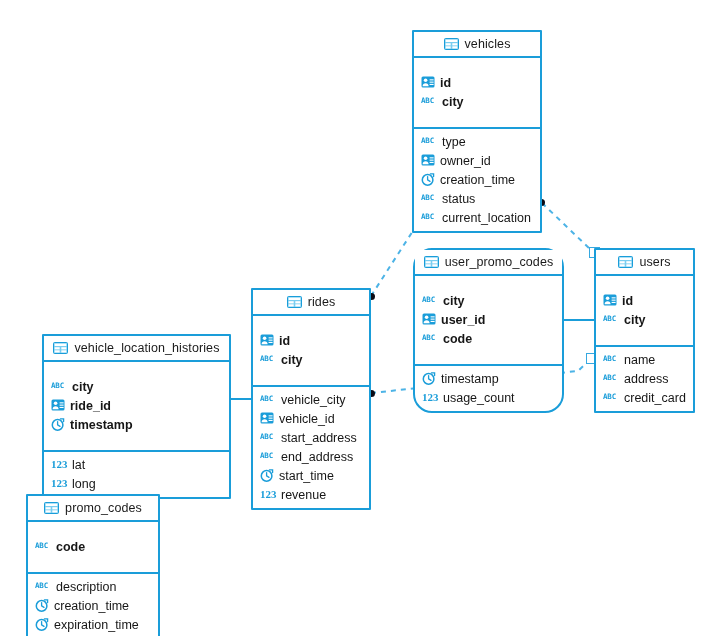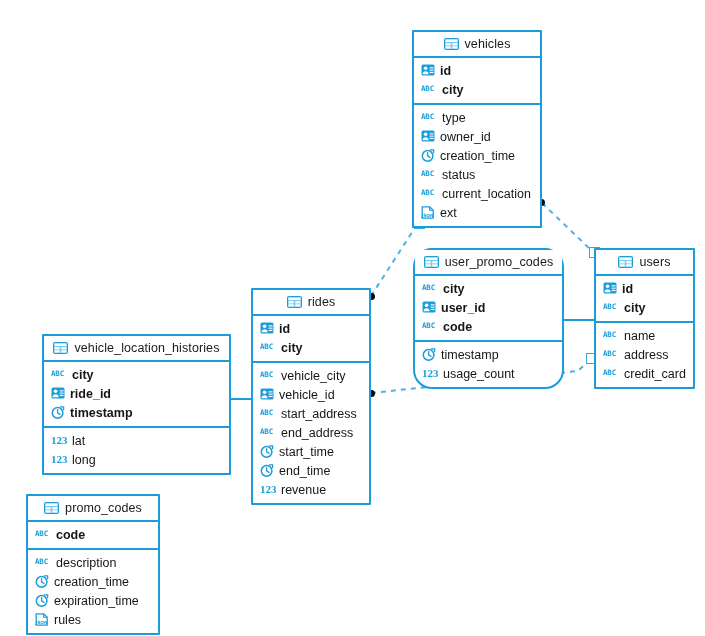--- a/index.html
+++ b/index.html
@@ -31,20 +31,21 @@
   }
   .ent-title{
     font-size:12.5px;
     color:#1a1a1a;
     white-space:nowrap;
     letter-spacing:0.1px;
   }
   .ent-section{
     box-sizing:border-box;
     padding:3px 0 4px 0;
+    margin-top:12px;
   }
   .ent-section + .ent-section{border-top:2px solid #1a9dd9;}
   .field{
     display:flex;align-items:center;gap:5px;
     height:19px;
     padding:0 6px 0 7px;
     white-space:nowrap;
   }
   .fname{font-size:12.5px;color:#161616;}
   .pk .fname{font-weight:bold;}
@@ -183,323 +184,303 @@
           <span class="fname">creation_time</span>
         </div>
         <div class="field">
           <span class="ico abc-ico">ABC</span>
           <span class="fname">status</span>
         </div>
         <div class="field">
           <span class="ico abc-ico">ABC</span>
           <span class="fname">current_location</span>
         </div>
+      </div>
+    </div>
+    <div class="entity" style="left: 413px; top: 248px; width: 151px; border-radius: 19px;">
+      <div class="ent-header">
+        <span class="ico tbl-ico">
+          <svg width="15" height="12" viewBox="0 0 15 12">
+            <rect x="0.5" y="0.5" width="14" height="11" rx="1" fill="#79cdf0" stroke="#1a9dd9" stroke-width="1"></rect>
+            <rect x="1.6" y="1.6" width="11.8" height="2.4" fill="#ffffff"></rect>
+            <rect x="1.6" y="5.2" width="5.1" height="2.2" fill="#ffffff"></rect>
+            <rect x="8.3" y="5.2" width="5.1" height="2.2" fill="#ffffff"></rect>
+            <rect x="1.6" y="8.3" width="5.1" height="2.2" fill="#ffffff"></rect>
+            <rect x="8.3" y="8.3" width="5.1" height="2.2" fill="#ffffff"></rect>
+          </svg>
+        </span>
+        <span class="ent-title">user_promo_codes</span>
+      </div>
+      <div class="ent-section">
+        <div class="field pk">
+          <span class="ico abc-ico">ABC</span>
+          <span class="fname">city</span>
+        </div>
+        <div class="field pk">
+          <span class="ico idcard-ico">
+            <svg width="14" height="12" viewBox="0 0 14 12">
+              <rect x="0.5" y="0.5" width="13" height="11" rx="1.5" fill="#1a9dd9"></rect>
+              <circle cx="4.6" cy="4.3" r="1.8" fill="#ffffff"></circle>
+              <path d="M1.6 10.2c0-1.8 1.3-2.9 3-2.9s3 1.1 3 2.9z" fill="#ffffff"></path>
+              <rect x="8.6" y="3.3" width="4" height="1.1" fill="#ffffff"></rect>
+              <rect x="8.6" y="5.6" width="4" height="1.1" fill="#ffffff"></rect>
+              <rect x="8.6" y="7.9" width="4" height="1.1" fill="#ffffff"></rect>
+            </svg>
+          </span>
+          <span class="fname">user_id</span>
+        </div>
+        <div class="field pk">
+          <span class="ico abc-ico">ABC</span>
+          <span class="fname">code</span>
+        </div>
+      </div>
+      <div class="ent-section">
+        <div class="field">
+          <span class="ico clock-ico">
+            <svg width="14" height="13" viewBox="0 0 14 13">
+              <circle cx="6.6" cy="6.9" r="5.3" fill="#ffffff" stroke="#1a9dd9" stroke-width="1.5"></circle>
+              <path d="M6.6 3.6 L6.6 6.9 L9.0 8.4" stroke="#1a9dd9" stroke-width="1.3" fill="none" stroke-linecap="round"></path>
+              <path d="M9.4 0.9 L12.6 0.9 L12.6 3.6" stroke="#1a9dd9" stroke-width="1.3" fill="none" stroke-linecap="round"></path>
+            </svg>
+          </span>
+          <span class="fname">timestamp</span>
+        </div>
+        <div class="field">
+          <span class="ico num-ico">123</span>
+          <span class="fname">usage_count</span>
+        </div>
+      </div>
+    </div>
+    <div class="entity" style="left: 594px; top: 248px; width: 101px;">
+      <div class="ent-header">
+        <span class="ico tbl-ico">
+          <svg width="15" height="12" viewBox="0 0 15 12">
+            <rect x="0.5" y="0.5" width="14" height="11" rx="1" fill="#79cdf0" stroke="#1a9dd9" stroke-width="1"></rect>
+            <rect x="1.6" y="1.6" width="11.8" height="2.4" fill="#ffffff"></rect>
+            <rect x="1.6" y="5.2" width="5.1" height="2.2" fill="#ffffff"></rect>
+            <rect x="8.3" y="5.2" width="5.1" height="2.2" fill="#ffffff"></rect>
+            <rect x="1.6" y="8.3" width="5.1" height="2.2" fill="#ffffff"></rect>
+            <rect x="8.3" y="8.3" width="5.1" height="2.2" fill="#ffffff"></rect>
+          </svg>
+        </span>
+        <span class="ent-title">users</span>
+      </div>
+      <div class="ent-section">
+        <div class="field pk">
+          <span class="ico idcard-ico">
+            <svg width="14" height="12" viewBox="0 0 14 12">
+              <rect x="0.5" y="0.5" width="13" height="11" rx="1.5" fill="#1a9dd9"></rect>
+              <circle cx="4.6" cy="4.3" r="1.8" fill="#ffffff"></circle>
+              <path d="M1.6 10.2c0-1.8 1.3-2.9 3-2.9s3 1.1 3 2.9z" fill="#ffffff"></path>
+              <rect x="8.6" y="3.3" width="4" height="1.1" fill="#ffffff"></rect>
+              <rect x="8.6" y="5.6" width="4" height="1.1" fill="#ffffff"></rect>
+              <rect x="8.6" y="7.9" width="4" height="1.1" fill="#ffffff"></rect>
+            </svg>
+          </span>
+          <span class="fname">id</span>
+        </div>
+        <div class="field pk">
+          <span class="ico abc-ico">ABC</span>
+          <span class="fname">city</span>
+        </div>
+      </div>
+      <div class="ent-section">
+        <div class="field">
+          <span class="ico abc-ico">ABC</span>
+          <span class="fname">name</span>
+        </div>
+        <div class="field">
+          <span class="ico abc-ico">ABC</span>
+          <span class="fname">address</span>
+        </div>
+        <div class="field">
+          <span class="ico abc-ico">ABC</span>
+          <span class="fname">credit_card</span>
+        </div>
+      </div>
+    </div>
+    <div class="entity" style="left: 251px; top: 288px; width: 120px;">
+      <div class="ent-header">
+        <span class="ico tbl-ico">
+          <svg width="15" height="12" viewBox="0 0 15 12">
+            <rect x="0.5" y="0.5" width="14" height="11" rx="1" fill="#79cdf0" stroke="#1a9dd9" stroke-width="1"></rect>
+            <rect x="1.6" y="1.6" width="11.8" height="2.4" fill="#ffffff"></rect>
+            <rect x="1.6" y="5.2" width="5.1" height="2.2" fill="#ffffff"></rect>
+            <rect x="8.3" y="5.2" width="5.1" height="2.2" fill="#ffffff"></rect>
+            <rect x="1.6" y="8.3" width="5.1" height="2.2" fill="#ffffff"></rect>
+            <rect x="8.3" y="8.3" width="5.1" height="2.2" fill="#ffffff"></rect>
+          </svg>
+        </span>
+        <span class="ent-title">rides</span>
+      </div>
+      <div class="ent-section">
+        <div class="field pk">
+          <span class="ico idcard-ico">
+            <svg width="14" height="12" viewBox="0 0 14 12">
+              <rect x="0.5" y="0.5" width="13" height="11" rx="1.5" fill="#1a9dd9"></rect>
+              <circle cx="4.6" cy="4.3" r="1.8" fill="#ffffff"></circle>
+              <path d="M1.6 10.2c0-1.8 1.3-2.9 3-2.9s3 1.1 3 2.9z" fill="#ffffff"></path>
+              <rect x="8.6" y="3.3" width="4" height="1.1" fill="#ffffff"></rect>
+              <rect x="8.6" y="5.6" width="4" height="1.1" fill="#ffffff"></rect>
+              <rect x="8.6" y="7.9" width="4" height="1.1" fill="#ffffff"></rect>
+            </svg>
+          </span>
+          <span class="fname">id</span>
+        </div>
+        <div class="field pk">
+          <span class="ico abc-ico">ABC</span>
+          <span class="fname">city</span>
+        </div>
+      </div>
+      <div class="ent-section">
+        <div class="field">
+          <span class="ico abc-ico">ABC</span>
+          <span class="fname">vehicle_city</span>
+        </div>
+        <div class="field">
+          <span class="ico idcard-ico">
+            <svg width="14" height="12" viewBox="0 0 14 12">
+              <rect x="0.5" y="0.5" width="13" height="11" rx="1.5" fill="#1a9dd9"></rect>
+              <circle cx="4.6" cy="4.3" r="1.8" fill="#ffffff"></circle>
+              <path d="M1.6 10.2c0-1.8 1.3-2.9 3-2.9s3 1.1 3 2.9z" fill="#ffffff"></path>
+              <rect x="8.6" y="3.3" width="4" height="1.1" fill="#ffffff"></rect>
+              <rect x="8.6" y="5.6" width="4" height="1.1" fill="#ffffff"></rect>
+              <rect x="8.6" y="7.9" width="4" height="1.1" fill="#ffffff"></rect>
+            </svg>
+          </span>
+          <span class="fname">vehicle_id</span>
+        </div>
+        <div class="field">
+          <span class="ico abc-ico">ABC</span>
+          <span class="fname">start_address</span>
+        </div>
+        <div class="field">
+          <span class="ico abc-ico">ABC</span>
+          <span class="fname">end_address</span>
+        </div>
+        <div class="field">
+          <span class="ico clock-ico">
+            <svg width="14" height="13" viewBox="0 0 14 13">
+              <circle cx="6.6" cy="6.9" r="5.3" fill="#ffffff" stroke="#1a9dd9" stroke-width="1.5"></circle>
+              <path d="M6.6 3.6 L6.6 6.9 L9.0 8.4" stroke="#1a9dd9" stroke-width="1.3" fill="none" stroke-linecap="round"></path>
+              <path d="M9.4 0.9 L12.6 0.9 L12.6 3.6" stroke="#1a9dd9" stroke-width="1.3" fill="none" stroke-linecap="round"></path>
+            </svg>
+          </span>
+          <span class="fname">start_time</span>
+        </div>
+        <div class="field">
+          <span class="ico num-ico">123</span>
+          <span class="fname">revenue</span>
+        </div>
+      </div>
+    </div>
+    <div class="entity" style="left: 42px; top: 334px; width: 189px;">
+      <div class="ent-header">
+        <span class="ico tbl-ico">
+          <svg width="15" height="12" viewBox="0 0 15 12">
+            <rect x="0.5" y="0.5" width="14" height="11" rx="1" fill="#79cdf0" stroke="#1a9dd9" stroke-width="1"></rect>
+            <rect x="1.6" y="1.6" width="11.8" height="2.4" fill="#ffffff"></rect>
+            <rect x="1.6" y="5.2" width="5.1" height="2.2" fill="#ffffff"></rect>
+            <rect x="8.3" y="5.2" width="5.1" height="2.2" fill="#ffffff"></rect>
+            <rect x="1.6" y="8.3" width="5.1" height="2.2" fill="#ffffff"></rect>
+            <rect x="8.3" y="8.3" width="5.1" height="2.2" fill="#ffffff"></rect>
+          </svg>
+        </span>
+        <span class="ent-title">vehicle_location_histories</span>
+      </div>
+      <div class="ent-section">
+        <div class="field pk">
+          <span class="ico abc-ico">ABC</span>
+          <span class="fname">city</span>
+        </div>
+        <div class="field pk">
+          <span class="ico idcard-ico">
+            <svg width="14" height="12" viewBox="0 0 14 12">
+              <rect x="0.5" y="0.5" width="13" height="11" rx="1.5" fill="#1a9dd9"></rect>
+              <circle cx="4.6" cy="4.3" r="1.8" fill="#ffffff"></circle>
+              <path d="M1.6 10.2c0-1.8 1.3-2.9 3-2.9s3 1.1 3 2.9z" fill="#ffffff"></path>
+              <rect x="8.6" y="3.3" width="4" height="1.1" fill="#ffffff"></rect>
+              <rect x="8.6" y="5.6" width="4" height="1.1" fill="#ffffff"></rect>
+              <rect x="8.6" y="7.9" width="4" height="1.1" fill="#ffffff"></rect>
+            </svg>
+          </span>
+          <span class="fname">ride_id</span>
+        </div>
+        <div class="field pk">
+          <span class="ico clock-ico">
+            <svg width="14" height="13" viewBox="0 0 14 13">
+              <circle cx="6.6" cy="6.9" r="5.3" fill="#ffffff" stroke="#1a9dd9" stroke-width="1.5"></circle>
+              <path d="M6.6 3.6 L6.6 6.9 L9.0 8.4" stroke="#1a9dd9" stroke-width="1.3" fill="none" stroke-linecap="round"></path>
+              <path d="M9.4 0.9 L12.6 0.9 L12.6 3.6" stroke="#1a9dd9" stroke-width="1.3" fill="none" stroke-linecap="round"></path>
+            </svg>
+          </span>
+          <span class="fname">timestamp</span>
+        </div>
+      </div>
+      <div class="ent-section">
+        <div class="field">
+          <span class="ico num-ico">123</span>
+          <span class="fname">lat</span>
+        </div>
+        <div class="field">
+          <span class="ico num-ico">123</span>
+          <span class="fname">long</span>
+        </div>
+      </div>
+    </div>
+    <div class="entity" style="left: 26px; top: 494px; width: 134px;">
+      <div class="ent-header">
+        <span class="ico tbl-ico">
+          <svg width="15" height="12" viewBox="0 0 15 12">
+            <rect x="0.5" y="0.5" width="14" height="11" rx="1" fill="#79cdf0" stroke="#1a9dd9" stroke-width="1"></rect>
+            <rect x="1.6" y="1.6" width="11.8" height="2.4" fill="#ffffff"></rect>
+            <rect x="1.6" y="5.2" width="5.1" height="2.2" fill="#ffffff"></rect>
+            <rect x="8.3" y="5.2" width="5.1" height="2.2" fill="#ffffff"></rect>
+            <rect x="1.6" y="8.3" width="5.1" height="2.2" fill="#ffffff"></rect>
+            <rect x="8.3" y="8.3" width="5.1" height="2.2" fill="#ffffff"></rect>
+          </svg>
+        </span>
+        <span class="ent-title">promo_codes</span>
+      </div>
+      <div class="ent-section">
+        <div class="field pk">
+          <span class="ico abc-ico">ABC</span>
+          <span class="fname">code</span>
+        </div>
+      </div>
+      <div class="ent-section">
+        <div class="field">
+          <span class="ico abc-ico">ABC</span>
+          <span class="fname">description</span>
+        </div>
+        <div class="field">
+          <span class="ico clock-ico">
+            <svg width="14" height="13" viewBox="0 0 14 13">
+              <circle cx="6.6" cy="6.9" r="5.3" fill="#ffffff" stroke="#1a9dd9" stroke-width="1.5"></circle>
+              <path d="M6.6 3.6 L6.6 6.9 L9.0 8.4" stroke="#1a9dd9" stroke-width="1.3" fill="none" stroke-linecap="round"></path>
+              <path d="M9.4 0.9 L12.6 0.9 L12.6 3.6" stroke="#1a9dd9" stroke-width="1.3" fill="none" stroke-linecap="round"></path>
+            </svg>
+          </span>
+          <span class="fname">creation_time</span>
+        </div>
+        <div class="field">
+          <span class="ico clock-ico">
+            <svg width="14" height="13" viewBox="0 0 14 13">
+              <circle cx="6.6" cy="6.9" r="5.3" fill="#ffffff" stroke="#1a9dd9" stroke-width="1.5"></circle>
+              <path d="M6.6 3.6 L6.6 6.9 L9.0 8.4" stroke="#1a9dd9" stroke-width="1.3" fill="none" stroke-linecap="round"></path>
+              <path d="M9.4 0.9 L12.6 0.9 L12.6 3.6" stroke="#1a9dd9" stroke-width="1.3" fill="none" stroke-linecap="round"></path>
+            </svg>
+          </span>
+          <span class="fname">expiration_time</span>
+        </div>
         <div class="field">
           <span class="ico json-ico">
             <svg width="14" height="13" viewBox="0 0 14 13">
               <path d="M1.2 0.8 H8.6 L12.2 4.2 V12.2 H1.2 Z" fill="#ffffff" stroke="#1a9dd9" stroke-width="1.3" stroke-linejoin="round"></path>
               <path d="M8.6 0.8 V4.2 H12.2" fill="none" stroke="#1a9dd9" stroke-width="1.1"></path>
               <text x="6.6" y="11.1" font-family="DejaVu Sans, sans-serif" font-size="4.3" font-weight="bold" fill="#1a9dd9" text-anchor="middle">JSON</text>
             </svg>
           </span>
-          <span class="fname">ext</span>
-        </div>
-      </div>
-    </div>
-    <div class="entity" style="left: 413px; top: 248px; width: 151px; border-radius: 19px;">
-      <div class="ent-header">
-        <span class="ico tbl-ico">
-          <svg width="15" height="12" viewBox="0 0 15 12">
-            <rect x="0.5" y="0.5" width="14" height="11" rx="1" fill="#79cdf0" stroke="#1a9dd9" stroke-width="1"></rect>
-            <rect x="1.6" y="1.6" width="11.8" height="2.4" fill="#ffffff"></rect>
-            <rect x="1.6" y="5.2" width="5.1" height="2.2" fill="#ffffff"></rect>
-            <rect x="8.3" y="5.2" width="5.1" height="2.2" fill="#ffffff"></rect>
-            <rect x="1.6" y="8.3" width="5.1" height="2.2" fill="#ffffff"></rect>
-            <rect x="8.3" y="8.3" width="5.1" height="2.2" fill="#ffffff"></rect>
-          </svg>
-        </span>
-        <span class="ent-title">user_promo_codes</span>
-      </div>
-      <div class="ent-section">
-        <div class="field pk">
-          <span class="ico abc-ico">ABC</span>
-          <span class="fname">city</span>
-        </div>
-        <div class="field pk">
-          <span class="ico idcard-ico">
-            <svg width="14" height="12" viewBox="0 0 14 12">
-              <rect x="0.5" y="0.5" width="13" height="11" rx="1.5" fill="#1a9dd9"></rect>
-              <circle cx="4.6" cy="4.3" r="1.8" fill="#ffffff"></circle>
-              <path d="M1.6 10.2c0-1.8 1.3-2.9 3-2.9s3 1.1 3 2.9z" fill="#ffffff"></path>
-              <rect x="8.6" y="3.3" width="4" height="1.1" fill="#ffffff"></rect>
-              <rect x="8.6" y="5.6" width="4" height="1.1" fill="#ffffff"></rect>
-              <rect x="8.6" y="7.9" width="4" height="1.1" fill="#ffffff"></rect>
-            </svg>
-          </span>
-          <span class="fname">user_id</span>
-        </div>
-        <div class="field pk">
-          <span class="ico abc-ico">ABC</span>
-          <span class="fname">code</span>
-        </div>
-      </div>
-      <div class="ent-section">
-        <div class="field">
-          <span class="ico clock-ico">
-            <svg width="14" height="13" viewBox="0 0 14 13">
-              <circle cx="6.6" cy="6.9" r="5.3" fill="#ffffff" stroke="#1a9dd9" stroke-width="1.5"></circle>
-              <path d="M6.6 3.6 L6.6 6.9 L9.0 8.4" stroke="#1a9dd9" stroke-width="1.3" fill="none" stroke-linecap="round"></path>
-              <path d="M9.4 0.9 L12.6 0.9 L12.6 3.6" stroke="#1a9dd9" stroke-width="1.3" fill="none" stroke-linecap="round"></path>
-            </svg>
-          </span>
-          <span class="fname">timestamp</span>
-        </div>
-        <div class="field">
-          <span class="ico num-ico">123</span>
-          <span class="fname">usage_count</span>
-        </div>
-      </div>
-    </div>
-    <div class="entity" style="left: 594px; top: 248px; width: 101px;">
-      <div class="ent-header">
-        <span class="ico tbl-ico">
-          <svg width="15" height="12" viewBox="0 0 15 12">
-            <rect x="0.5" y="0.5" width="14" height="11" rx="1" fill="#79cdf0" stroke="#1a9dd9" stroke-width="1"></rect>
-            <rect x="1.6" y="1.6" width="11.8" height="2.4" fill="#ffffff"></rect>
-            <rect x="1.6" y="5.2" width="5.1" height="2.2" fill="#ffffff"></rect>
-            <rect x="8.3" y="5.2" width="5.1" height="2.2" fill="#ffffff"></rect>
-            <rect x="1.6" y="8.3" width="5.1" height="2.2" fill="#ffffff"></rect>
-            <rect x="8.3" y="8.3" width="5.1" height="2.2" fill="#ffffff"></rect>
-          </svg>
-        </span>
-        <span class="ent-title">users</span>
-      </div>
-      <div class="ent-section">
-        <div class="field pk">
-          <span class="ico idcard-ico">
-            <svg width="14" height="12" viewBox="0 0 14 12">
-              <rect x="0.5" y="0.5" width="13" height="11" rx="1.5" fill="#1a9dd9"></rect>
-              <circle cx="4.6" cy="4.3" r="1.8" fill="#ffffff"></circle>
-              <path d="M1.6 10.2c0-1.8 1.3-2.9 3-2.9s3 1.1 3 2.9z" fill="#ffffff"></path>
-              <rect x="8.6" y="3.3" width="4" height="1.1" fill="#ffffff"></rect>
-              <rect x="8.6" y="5.6" width="4" height="1.1" fill="#ffffff"></rect>
-              <rect x="8.6" y="7.9" width="4" height="1.1" fill="#ffffff"></rect>
-            </svg>
-          </span>
-          <span class="fname">id</span>
-        </div>
-        <div class="field pk">
-          <span class="ico abc-ico">ABC</span>
-          <span class="fname">city</span>
-        </div>
-      </div>
-      <div class="ent-section">
-        <div class="field">
-          <span class="ico abc-ico">ABC</span>
-          <span class="fname">name</span>
-        </div>
-        <div class="field">
-          <span class="ico abc-ico">ABC</span>
-          <span class="fname">address</span>
-        </div>
-        <div class="field">
-          <span class="ico abc-ico">ABC</span>
-          <span class="fname">credit_card</span>
-        </div>
-      </div>
-    </div>
-    <div class="entity" style="left: 251px; top: 288px; width: 120px;">
-      <div class="ent-header">
-        <span class="ico tbl-ico">
-          <svg width="15" height="12" viewBox="0 0 15 12">
-            <rect x="0.5" y="0.5" width="14" height="11" rx="1" fill="#79cdf0" stroke="#1a9dd9" stroke-width="1"></rect>
-            <rect x="1.6" y="1.6" width="11.8" height="2.4" fill="#ffffff"></rect>
-            <rect x="1.6" y="5.2" width="5.1" height="2.2" fill="#ffffff"></rect>
-            <rect x="8.3" y="5.2" width="5.1" height="2.2" fill="#ffffff"></rect>
-            <rect x="1.6" y="8.3" width="5.1" height="2.2" fill="#ffffff"></rect>
-            <rect x="8.3" y="8.3" width="5.1" height="2.2" fill="#ffffff"></rect>
-          </svg>
-        </span>
-        <span class="ent-title">rides</span>
-      </div>
-      <div class="ent-section">
-        <div class="field pk">
-          <span class="ico idcard-ico">
-            <svg width="14" height="12" viewBox="0 0 14 12">
-              <rect x="0.5" y="0.5" width="13" height="11" rx="1.5" fill="#1a9dd9"></rect>
-              <circle cx="4.6" cy="4.3" r="1.8" fill="#ffffff"></circle>
-              <path d="M1.6 10.2c0-1.8 1.3-2.9 3-2.9s3 1.1 3 2.9z" fill="#ffffff"></path>
-              <rect x="8.6" y="3.3" width="4" height="1.1" fill="#ffffff"></rect>
-              <rect x="8.6" y="5.6" width="4" height="1.1" fill="#ffffff"></rect>
-              <rect x="8.6" y="7.9" width="4" height="1.1" fill="#ffffff"></rect>
-            </svg>
-          </span>
-          <span class="fname">id</span>
-        </div>
-        <div class="field pk">
-          <span class="ico abc-ico">ABC</span>
-          <span class="fname">city</span>
-        </div>
-      </div>
-      <div class="ent-section">
-        <div class="field">
-          <span class="ico abc-ico">ABC</span>
-          <span class="fname">vehicle_city</span>
-        </div>
-        <div class="field">
-          <span class="ico idcard-ico">
-            <svg width="14" height="12" viewBox="0 0 14 12">
-              <rect x="0.5" y="0.5" width="13" height="11" rx="1.5" fill="#1a9dd9"></rect>
-              <circle cx="4.6" cy="4.3" r="1.8" fill="#ffffff"></circle>
-              <path d="M1.6 10.2c0-1.8 1.3-2.9 3-2.9s3 1.1 3 2.9z" fill="#ffffff"></path>
-              <rect x="8.6" y="3.3" width="4" height="1.1" fill="#ffffff"></rect>
-              <rect x="8.6" y="5.6" width="4" height="1.1" fill="#ffffff"></rect>
-              <rect x="8.6" y="7.9" width="4" height="1.1" fill="#ffffff"></rect>
-            </svg>
-          </span>
-          <span class="fname">vehicle_id</span>
-        </div>
-        <div class="field">
-          <span class="ico abc-ico">ABC</span>
-          <span class="fname">start_address</span>
-        </div>
-        <div class="field">
-          <span class="ico abc-ico">ABC</span>
-          <span class="fname">end_address</span>
-        </div>
-        <div class="field">
-          <span class="ico clock-ico">
-            <svg width="14" height="13" viewBox="0 0 14 13">
-              <circle cx="6.6" cy="6.9" r="5.3" fill="#ffffff" stroke="#1a9dd9" stroke-width="1.5"></circle>
-              <path d="M6.6 3.6 L6.6 6.9 L9.0 8.4" stroke="#1a9dd9" stroke-width="1.3" fill="none" stroke-linecap="round"></path>
-              <path d="M9.4 0.9 L12.6 0.9 L12.6 3.6" stroke="#1a9dd9" stroke-width="1.3" fill="none" stroke-linecap="round"></path>
-            </svg>
-          </span>
-          <span class="fname">start_time</span>
-        </div>
-        <div class="field">
-          <span class="ico clock-ico">
-            <svg width="14" height="13" viewBox="0 0 14 13">
-              <circle cx="6.6" cy="6.9" r="5.3" fill="#ffffff" stroke="#1a9dd9" stroke-width="1.5"></circle>
-              <path d="M6.6 3.6 L6.6 6.9 L9.0 8.4" stroke="#1a9dd9" stroke-width="1.3" fill="none" stroke-linecap="round"></path>
-              <path d="M9.4 0.9 L12.6 0.9 L12.6 3.6" stroke="#1a9dd9" stroke-width="1.3" fill="none" stroke-linecap="round"></path>
-            </svg>
-          </span>
-          <span class="fname">end_time</span>
-        </div>
-        <div class="field">
-          <span class="ico num-ico">123</span>
-          <span class="fname">revenue</span>
-        </div>
-      </div>
-    </div>
-    <div class="entity" style="left: 42px; top: 334px; width: 189px;">
-      <div class="ent-header">
-        <span class="ico tbl-ico">
-          <svg width="15" height="12" viewBox="0 0 15 12">
-            <rect x="0.5" y="0.5" width="14" height="11" rx="1" fill="#79cdf0" stroke="#1a9dd9" stroke-width="1"></rect>
-            <rect x="1.6" y="1.6" width="11.8" height="2.4" fill="#ffffff"></rect>
-            <rect x="1.6" y="5.2" width="5.1" height="2.2" fill="#ffffff"></rect>
-            <rect x="8.3" y="5.2" width="5.1" height="2.2" fill="#ffffff"></rect>
-            <rect x="1.6" y="8.3" width="5.1" height="2.2" fill="#ffffff"></rect>
-            <rect x="8.3" y="8.3" width="5.1" height="2.2" fill="#ffffff"></rect>
-          </svg>
-        </span>
-        <span class="ent-title">vehicle_location_histories</span>
-      </div>
-      <div class="ent-section">
-        <div class="field pk">
-          <span class="ico abc-ico">ABC</span>
-          <span class="fname">city</span>
-        </div>
-        <div class="field pk">
-          <span class="ico idcard-ico">
-            <svg width="14" height="12" viewBox="0 0 14 12">
-              <rect x="0.5" y="0.5" width="13" height="11" rx="1.5" fill="#1a9dd9"></rect>
-              <circle cx="4.6" cy="4.3" r="1.8" fill="#ffffff"></circle>
-              <path d="M1.6 10.2c0-1.8 1.3-2.9 3-2.9s3 1.1 3 2.9z" fill="#ffffff"></path>
-              <rect x="8.6" y="3.3" width="4" height="1.1" fill="#ffffff"></rect>
-              <rect x="8.6" y="5.6" width="4" height="1.1" fill="#ffffff"></rect>
-              <rect x="8.6" y="7.9" width="4" height="1.1" fill="#ffffff"></rect>
-            </svg>
-          </span>
-          <span class="fname">ride_id</span>
-        </div>
-        <div class="field pk">
-          <span class="ico clock-ico">
-            <svg width="14" height="13" viewBox="0 0 14 13">
-              <circle cx="6.6" cy="6.9" r="5.3" fill="#ffffff" stroke="#1a9dd9" stroke-width="1.5"></circle>
-              <path d="M6.6 3.6 L6.6 6.9 L9.0 8.4" stroke="#1a9dd9" stroke-width="1.3" fill="none" stroke-linecap="round"></path>
-              <path d="M9.4 0.9 L12.6 0.9 L12.6 3.6" stroke="#1a9dd9" stroke-width="1.3" fill="none" stroke-linecap="round"></path>
-            </svg>
-          </span>
-          <span class="fname">timestamp</span>
-        </div>
-      </div>
-      <div class="ent-section">
-        <div class="field">
-          <span class="ico num-ico">123</span>
-          <span class="fname">lat</span>
-        </div>
-        <div class="field">
-          <span class="ico num-ico">123</span>
-          <span class="fname">long</span>
-        </div>
-      </div>
-    </div>
-    <div class="entity" style="left: 26px; top: 494px; width: 134px;">
-      <div class="ent-header">
-        <span class="ico tbl-ico">
-          <svg width="15" height="12" viewBox="0 0 15 12">
-            <rect x="0.5" y="0.5" width="14" height="11" rx="1" fill="#79cdf0" stroke="#1a9dd9" stroke-width="1"></rect>
-            <rect x="1.6" y="1.6" width="11.8" height="2.4" fill="#ffffff"></rect>
-            <rect x="1.6" y="5.2" width="5.1" height="2.2" fill="#ffffff"></rect>
-            <rect x="8.3" y="5.2" width="5.1" height="2.2" fill="#ffffff"></rect>
-            <rect x="1.6" y="8.3" width="5.1" height="2.2" fill="#ffffff"></rect>
-            <rect x="8.3" y="8.3" width="5.1" height="2.2" fill="#ffffff"></rect>
-          </svg>
-        </span>
-        <span class="ent-title">promo_codes</span>
-      </div>
-      <div class="ent-section">
-        <div class="field pk">
-          <span class="ico abc-ico">ABC</span>
-          <span class="fname">code</span>
-        </div>
-      </div>
-      <div class="ent-section">
-        <div class="field">
-          <span class="ico abc-ico">ABC</span>
-          <span class="fname">description</span>
-        </div>
-        <div class="field">
-          <span class="ico clock-ico">
-            <svg width="14" height="13" viewBox="0 0 14 13">
-              <circle cx="6.6" cy="6.9" r="5.3" fill="#ffffff" stroke="#1a9dd9" stroke-width="1.5"></circle>
-              <path d="M6.6 3.6 L6.6 6.9 L9.0 8.4" stroke="#1a9dd9" stroke-width="1.3" fill="none" stroke-linecap="round"></path>
-              <path d="M9.4 0.9 L12.6 0.9 L12.6 3.6" stroke="#1a9dd9" stroke-width="1.3" fill="none" stroke-linecap="round"></path>
-            </svg>
-          </span>
-          <span class="fname">creation_time</span>
-        </div>
-        <div class="field">
-          <span class="ico clock-ico">
-            <svg width="14" height="13" viewBox="0 0 14 13">
-              <circle cx="6.6" cy="6.9" r="5.3" fill="#ffffff" stroke="#1a9dd9" stroke-width="1.5"></circle>
-              <path d="M6.6 3.6 L6.6 6.9 L9.0 8.4" stroke="#1a9dd9" stroke-width="1.3" fill="none" stroke-linecap="round"></path>
-              <path d="M9.4 0.9 L12.6 0.9 L12.6 3.6" stroke="#1a9dd9" stroke-width="1.3" fill="none" stroke-linecap="round"></path>
-            </svg>
-          </span>
-          <span class="fname">expiration_time</span>
-        </div>
-        <div class="field">
-          <span class="ico json-ico">
-            <svg width="14" height="13" viewBox="0 0 14 13">
-              <path d="M1.2 0.8 H8.6 L12.2 4.2 V12.2 H1.2 Z" fill="#ffffff" stroke="#1a9dd9" stroke-width="1.3" stroke-linejoin="round"></path>
-              <path d="M8.6 0.8 V4.2 H12.2" fill="none" stroke="#1a9dd9" stroke-width="1.1"></path>
-              <text x="6.6" y="11.1" font-family="DejaVu Sans, sans-serif" font-size="4.3" font-weight="bold" fill="#1a9dd9" text-anchor="middle">JSON</text>
-            </svg>
-          </span>
           <span class="fname">rules</span>
         </div>
       </div>
     </div>
   </div>
 
 </body></html>

